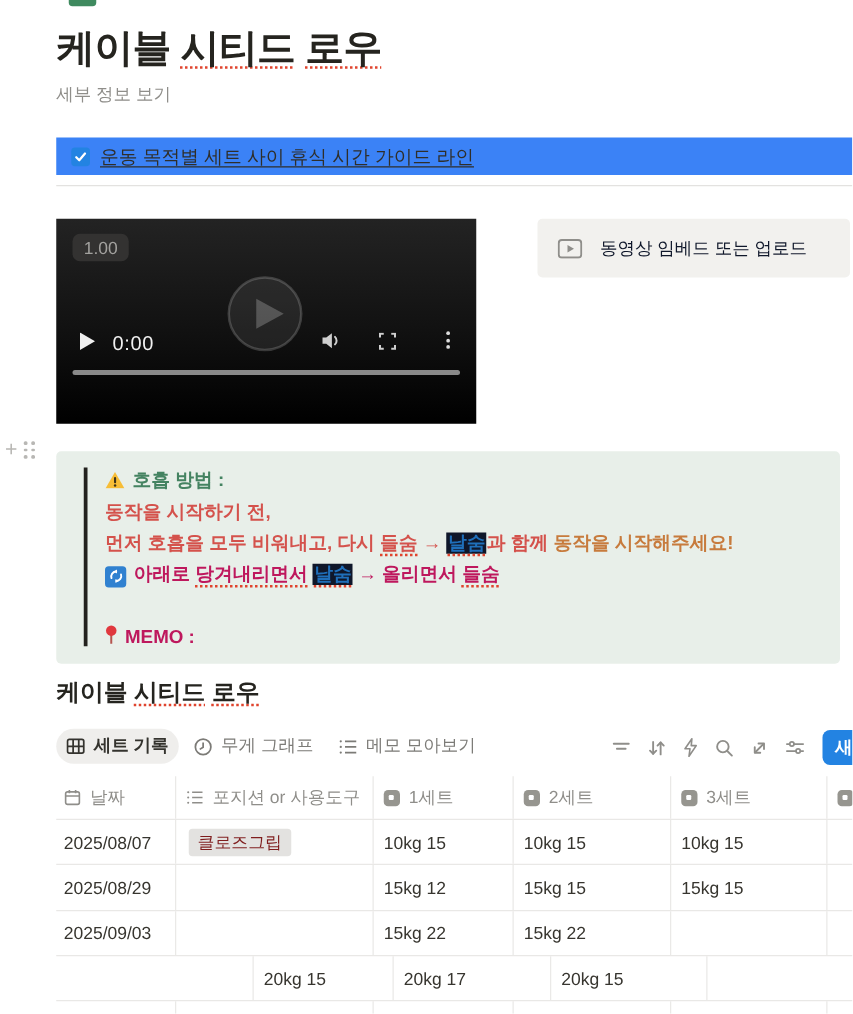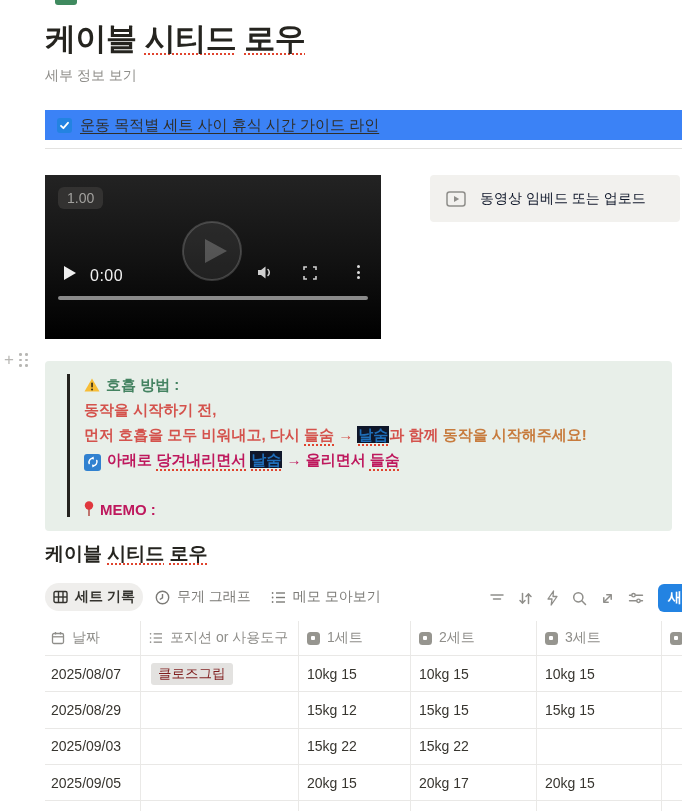--- a/index.html
+++ b/index.html
@@ -348,21 +348,20 @@
     <div class="db-row db-data">
       <div class="cell c1 dcell">2025/09/03</div>
       <div class="cell c2 dcell"></div>
       <div class="cell c3 dcell">15kg 22</div>
       <div class="cell c4 dcell">15kg 22</div>
       <div class="cell c5 dcell"></div>
       <div class="cell c6 dcell"></div>
     </div>
 
     <div class="db-row db-data">
-      <div class="cell c1 dcell">2025/09/05</div>
       <div class="cell c2 dcell"></div>
       <div class="cell c3 dcell">20kg 15</div>
       <div class="cell c4 dcell">20kg 17</div>
       <div class="cell c5 dcell">20kg 15</div>
       <div class="cell c6 dcell"></div>
     </div>
 
     <div class="db-row db-data">
       <div class="cell c1 dcell"></div>
         <div class="cell c2 dcell"></div>

